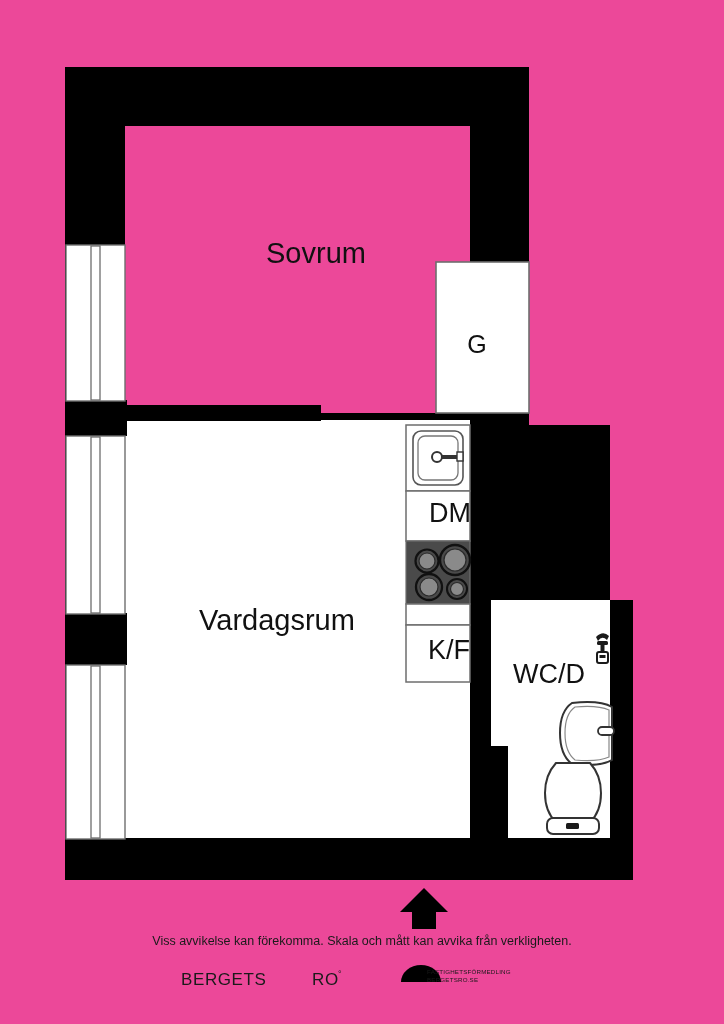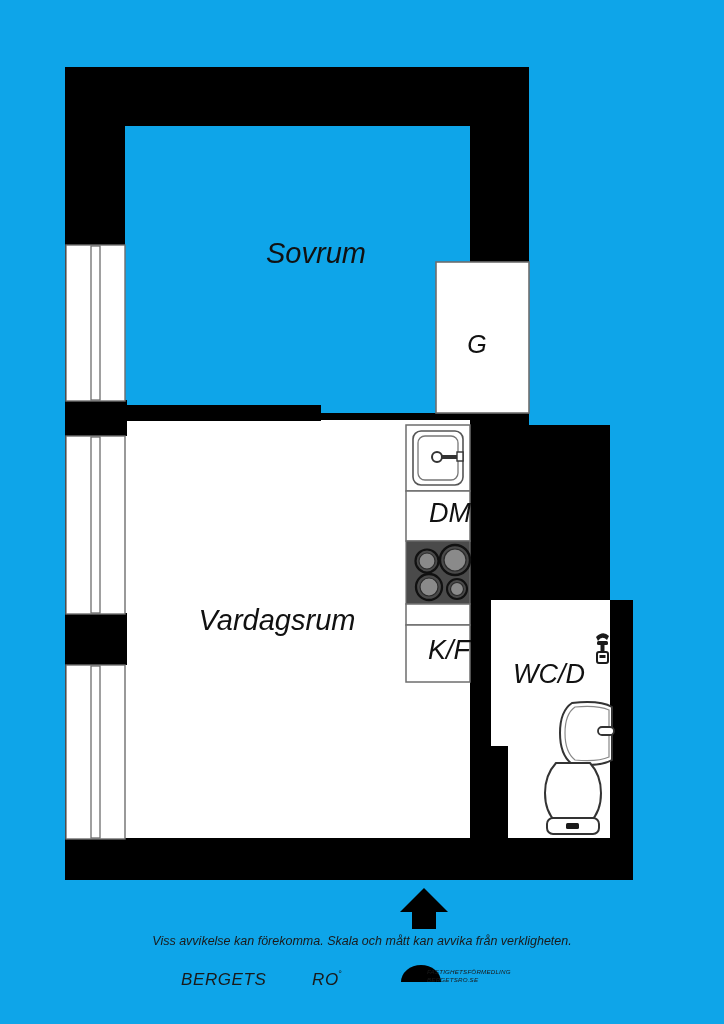--- a/index.html
+++ b/index.html
@@ -11,22 +11,21 @@
     width: 724px;
     height: 1024px;
     font-family: "Liberation Sans", sans-serif;
     position: relative;
     overflow: hidden;
   }
   #floorplan-root {
     position: relative;
     width: 724px;
     height: 1024px;
-    background: #0ea5e9;
-    font-style: italic;
+    background: #ec4899;
   }
   svg.plan {
     display: block;
     width: 724px;
     height: 1024px;
   }
   .room-label {
     font-family: "Liberation Sans", sans-serif;
     fill: #111111;
     text-anchor: middle;

